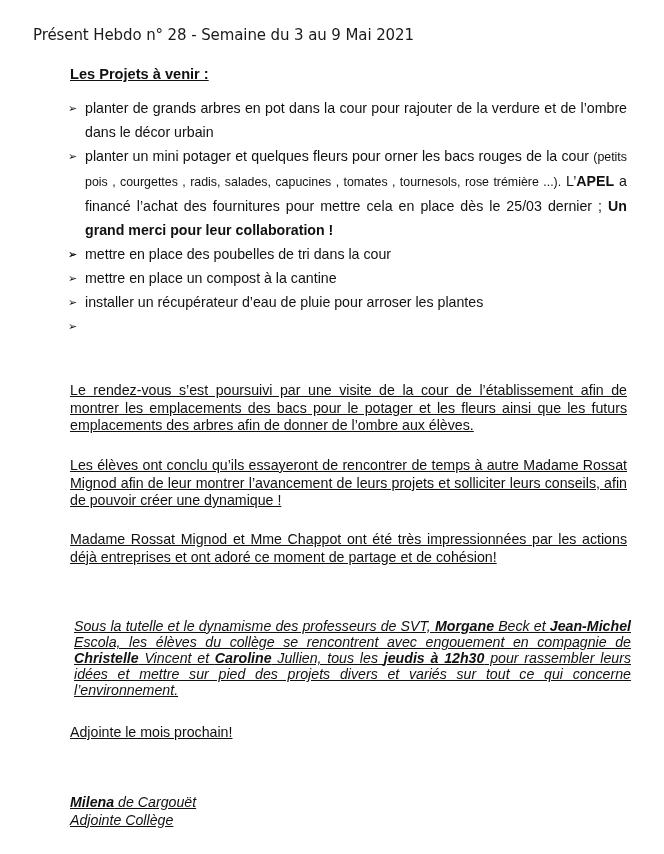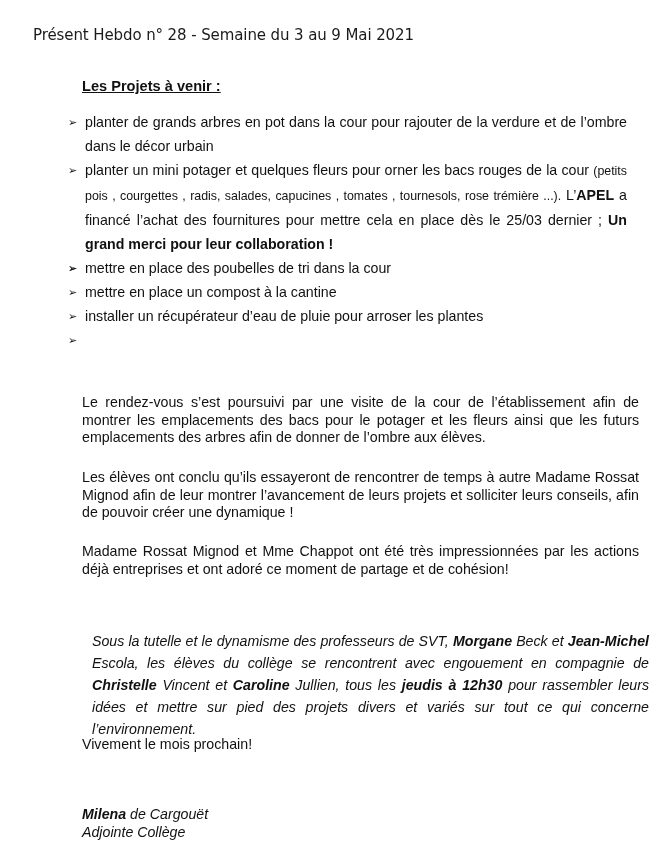--- a/index.html
+++ b/index.html
@@ -30,21 +30,21 @@
       left: 70px;
       top: 66px;
       width: 557px;
       font-size: 14.2px;
       line-height: 17px;
     }
     .section-title {
       font-weight: bold;
       text-decoration: underline;
       font-size: 14.6px;
-      margin: 12px;
+      margin: 0;
       height: 20px;
     }
     ul.projects {
       list-style: none;
       margin: 10px 0 0 0;
       padding: 0;
     }
     ul.projects li {
       position: relative;
       padding-left: 15px;
@@ -55,28 +55,29 @@
       position: absolute;
       left: -2px;
       top: 0;
       font-size: 11px;
       width: 12px;
     }
     .small {
       font-size: 12.4px;
     }
     .para {
-      margin: 12px;
+      margin: 0;
       text-align: justify;
       line-height: 17.5px;
+      text-decoration: underline;
     }
     .p1 { position: absolute; top: 316px; left: 0; width: 557px; }
     .p2 { position: absolute; top: 391px; left: 0; width: 557px; }
     .p3 { position: absolute; top: 465px; left: 0; width: 557px; }
-    .p4 { position: absolute; top: 552px; left: 10px; width: 557px; font-style: italic; line-height: 22px;}
+    .p4 { position: absolute; top: 552px; left: 4px; width: 557px; font-style: italic; line-height: 16px;}
     .p5 { position: absolute; top: 658px; left: 0; width: 557px; }
     .p6 { position: absolute; top: 693px; left: 0; width: 557px; font-weight: bold; }
     .p7 { position: absolute; top: 728px; left: 0; width: 557px; font-style: italic; line-height: 17.5px; }
     b { font-weight: bold; }
     .bi { font-weight: bold; font-style: italic; }
   </style>
 </head>
 <body>
 
 <div class="header">Présent Hebdo n° 28 - Semaine du 3 au 9 Mai 2021</div>
@@ -112,16 +113,16 @@
       <span class="bullet">➢</span>
     </li>
   </ul>
 
   <p class="para p1">Le rendez-vous s’est poursuivi par une visite de la cour de l’établissement afin de montrer les emplacements des bacs pour le potager et les fleurs ainsi que les futurs emplacements des arbres afin de donner de l’ombre aux élèves.</p>
   <p class="para p2">Les élèves ont conclu qu’ils essayeront de rencontrer de temps à autre Madame Rossat Mignod afin de leur montrer l’avancement de leurs projets et solliciter leurs conseils, afin de pouvoir créer une dynamique !</p>
   <p class="para p3">Madame Rossat Mignod et Mme Chappot ont été très impressionnées par les actions déjà entreprises et ont adoré ce moment de partage et de cohésion!</p>
 
   <p class="para p4"><span>Sous la tutelle et le dynamisme des professeurs de SVT, </span><b>Morgane</b><span> Beck et </span><b>Jean-Michel</b><span> Escola, les élèves du collège se rencontrent avec engouement en compagnie de </span><b>Christelle</b><span> Vincent et </span><b>Caroline</b><span> Jullien, tous les </span><b>jeudis à 12h30</b><span> pour rassembler leurs idées et mettre sur pied des projets divers et variés sur tout ce qui concerne l’environnement.</span></p>
 
-  <p class="para p5">Vivement le mois prochain!</p>
+  <p class="para p5">Adjointe le mois prochain!</p>
 
   <p class="para p7"><span class="bi">Milena</span><span> de Cargouët</span><br><span>Adjointe Collège</span></p>
 </div>
 
 </body></html>

